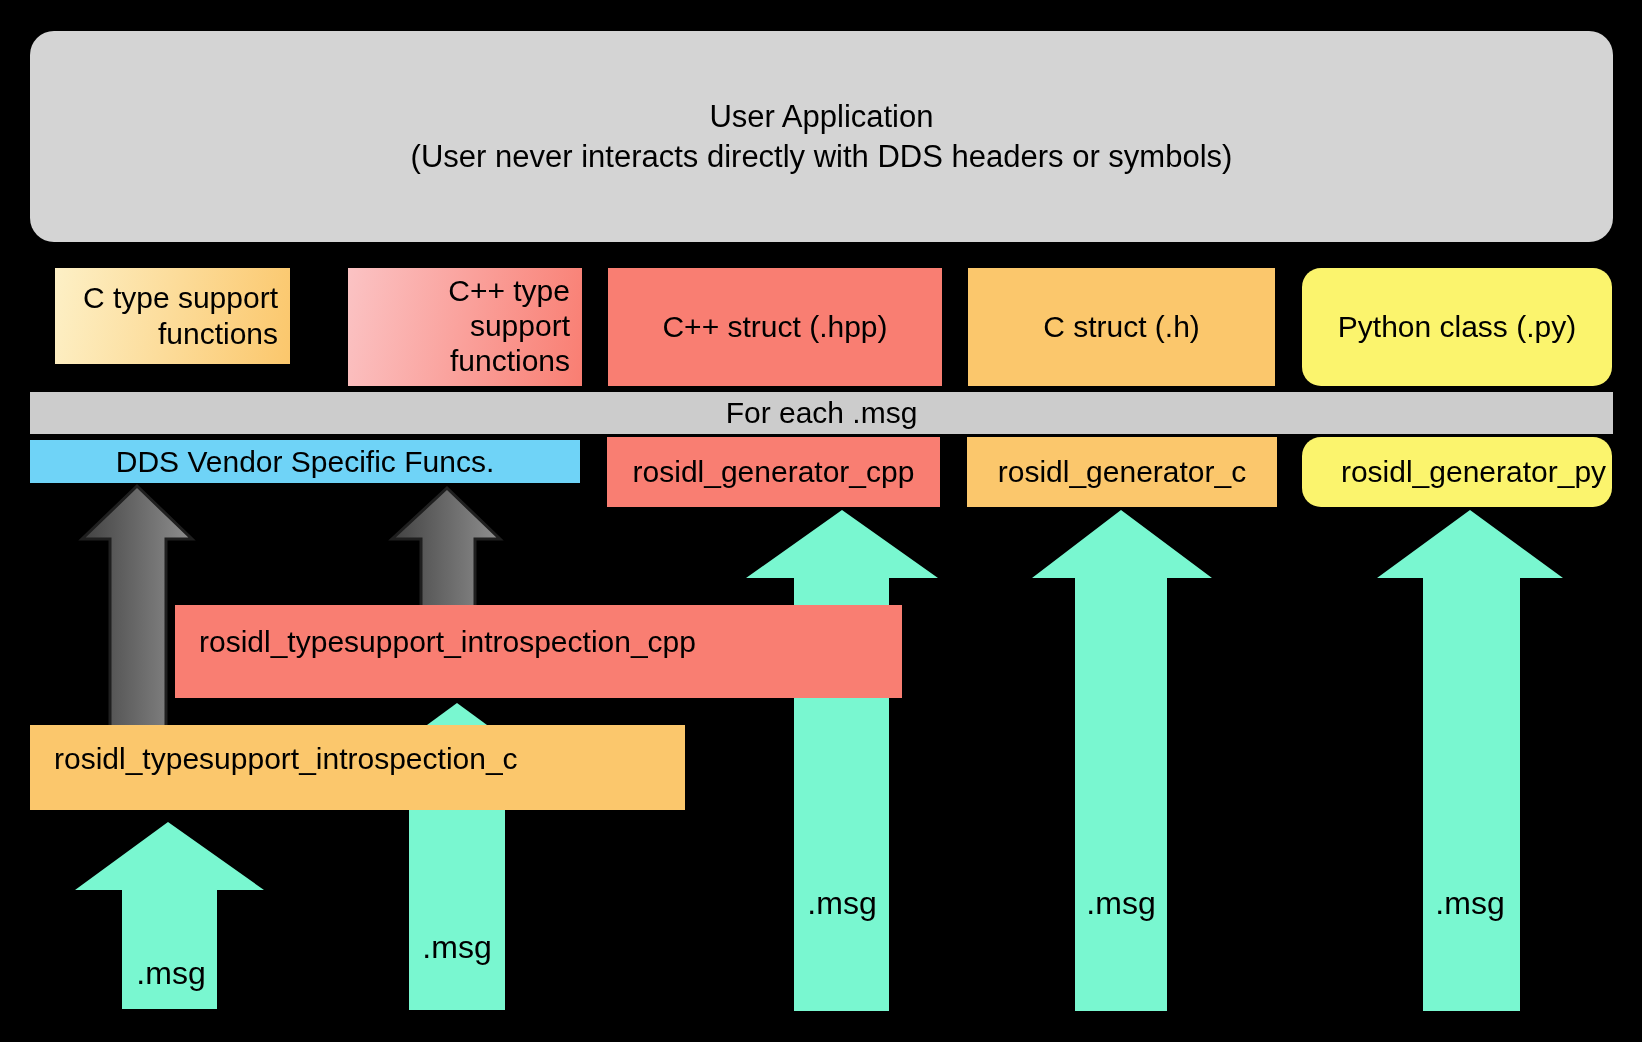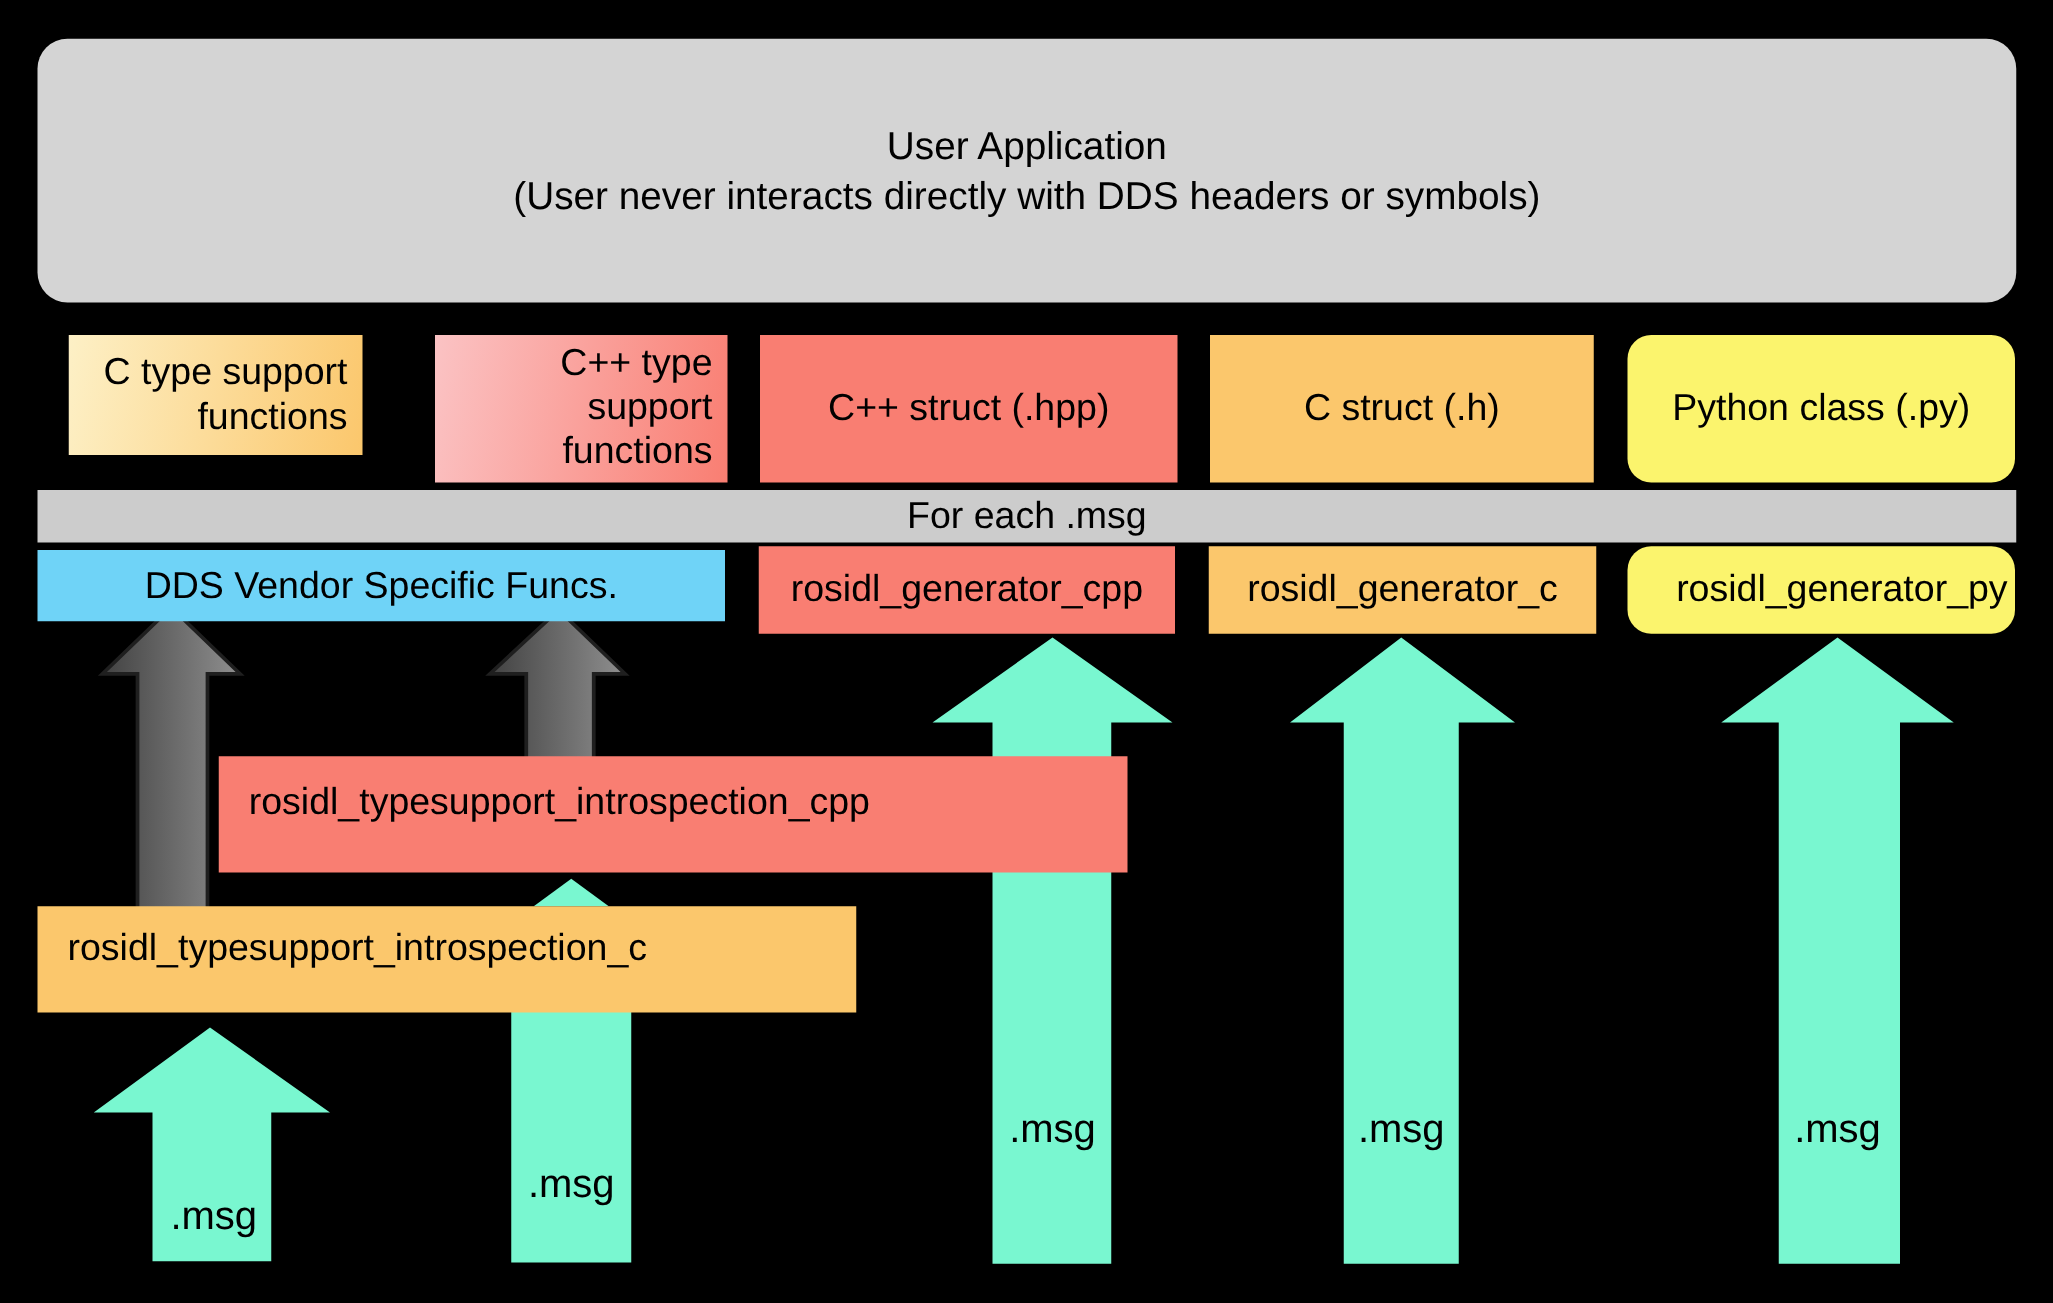--- a/index.html
+++ b/index.html
@@ -86,21 +86,21 @@
     <span>C struct (.h)</span>
   </div>
   <div class="box bg-yellow" style="left:1302px;top:268px;width:310px;height:118px;">
     <span>Python class (.py)</span>
   </div>
 
   <div class="box bg-bar" style="left:30px;top:392px;width:1583px;height:42px;">
     <span>For each .msg</span>
   </div>
 
-  <div class="box bg-blue" style="left:30px;top:440px;width:550px;height:57px;">
+  <div class="box bg-blue" style="left:30px;top:440px;width:550px;height:43px;">
     <span>DDS Vendor Specific Funcs.</span>
   </div>
   <div class="box bg-salmon" style="left:607px;top:437px;width:333px;height:70px;align-items:center;">
     <span>rosidl_generator_cpp</span>
   </div>
   <div class="box bg-orange" style="left:967px;top:437px;width:310px;height:70px;">
     <span>rosidl_generator_c</span>
   </div>
   <div class="box bg-yellow" style="left:1302px;top:437px;width:310px;height:70px;padding-left:33px;">
     <span>rosidl_generator_py</span>

